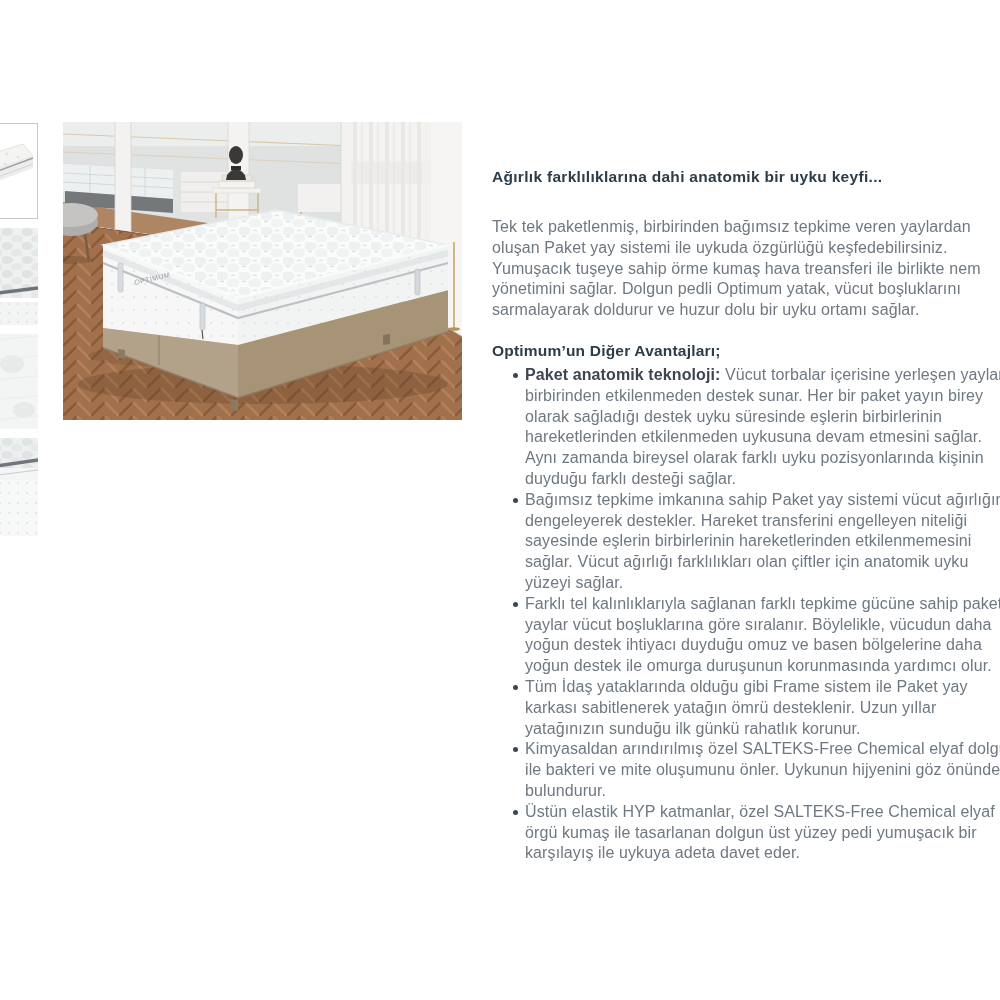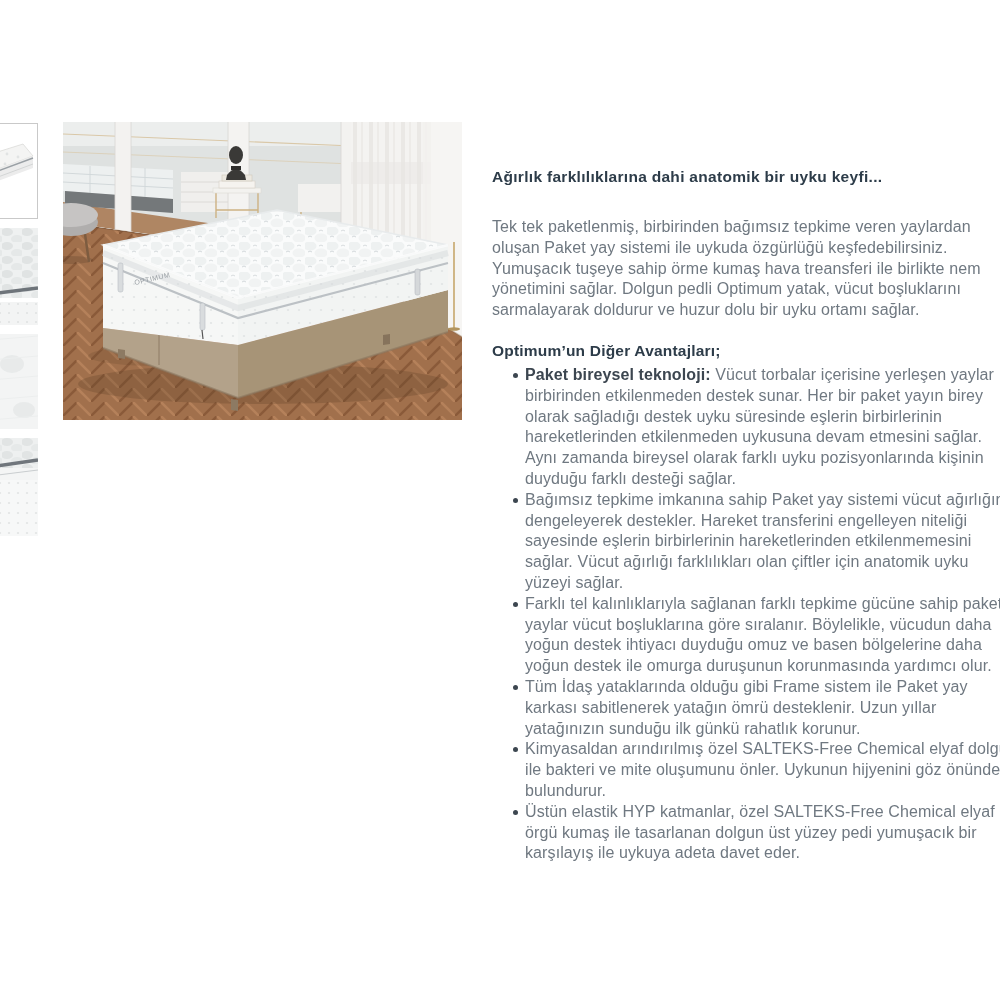--- a/index.html
+++ b/index.html
@@ -236,21 +236,21 @@
     <div class="line">oluşan Paket yay sistemi ile uykuda özgürlüğü keşfedebilirsiniz.</div>
     <div class="line">Yumuşacık tuşeye sahip örme kumaş hava treansferi ile birlikte nem</div>
     <div class="line">yönetimini sağlar. Dolgun pedli Optimum yatak, vücut boşluklarını</div>
     <div class="line">sarmalayarak doldurur ve huzur dolu bir uyku ortamı sağlar.</div>
   </div>
 
   <div class="sub">Optimum’un Diğer Avantajları;</div>
 
   <ul class="adv">
     <li>
-      <div class="line"><span class="lead">Paket bireysel teknoloji:</span><span> Vücut torbalar içerisine yerleşen yaylar</span></div>
+      <div class="line"><span class="lead">Paket anatomik teknoloji:</span><span> Vücut torbalar içerisine yerleşen yaylar</span></div>
       <div class="line">birbirinden etkilenmeden destek sunar. Her bir paket yayın birey</div>
       <div class="line">olarak sağladığı destek uyku süresinde eşlerin birbirlerinin</div>
       <div class="line">hareketlerinden etkilenmeden uykusuna devam etmesini sağlar.</div>
       <div class="line">Aynı zamanda bireysel olarak farklı uyku pozisyonlarında kişinin</div>
       <div class="line">duyduğu farklı desteği sağlar.</div>
     </li>
     <li>
       <div class="line">Bağımsız tepkime imkanına sahip Paket yay sistemi vücut ağırlığını</div>
       <div class="line">dengeleyerek destekler. Hareket transferini engelleyen niteliği</div>
       <div class="line">sayesinde eşlerin birbirlerinin hareketlerinden etkilenmemesini</div>

